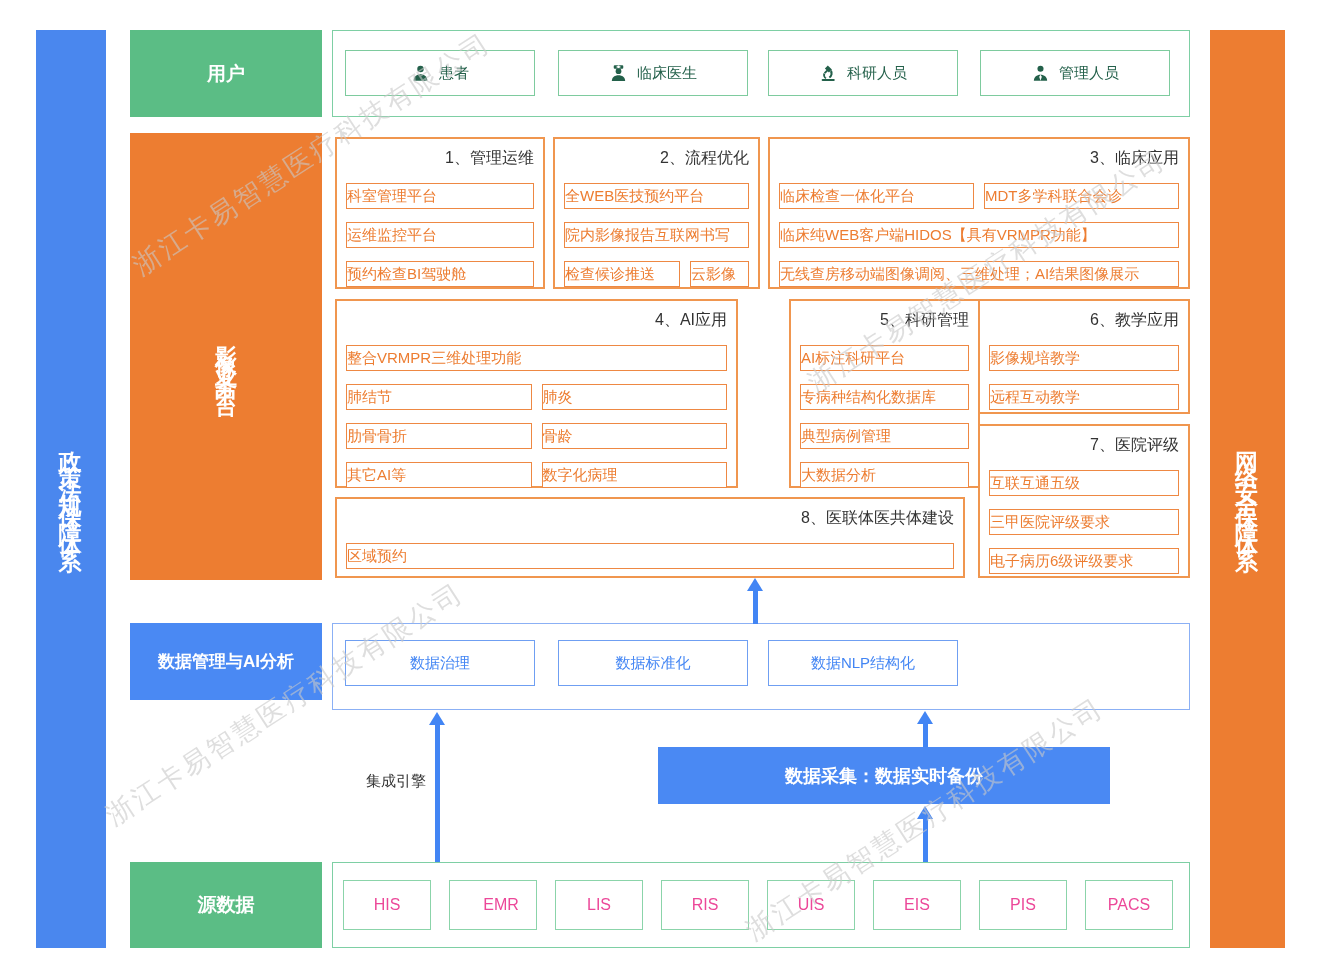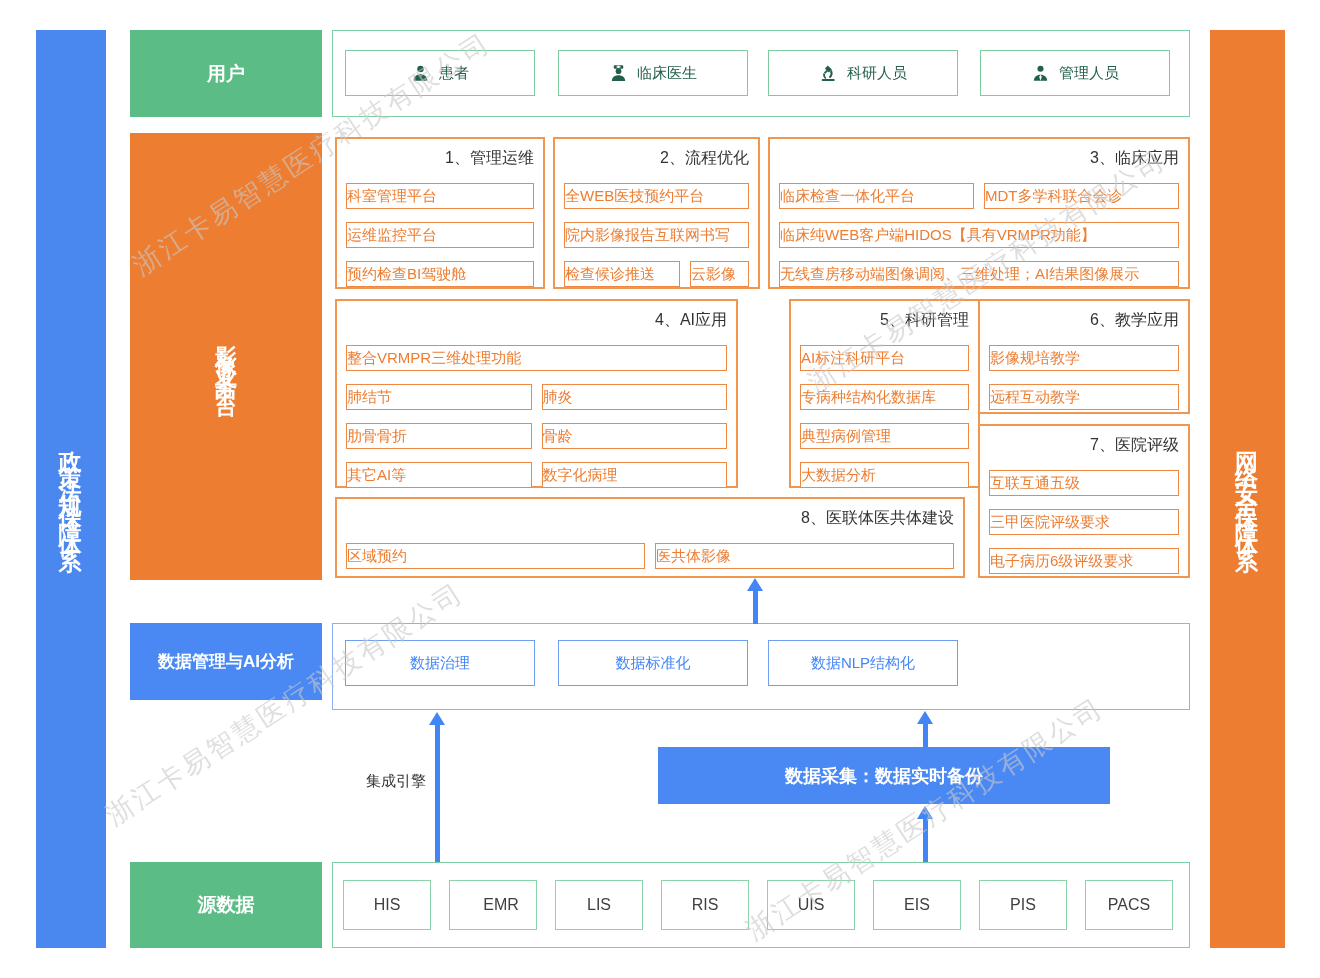--- a/index.html
+++ b/index.html
@@ -32,21 +32,21 @@
   
   .ubox{position:absolute;height:46px;box-sizing:border-box;border:1px solid #7ecb9e;
         display:flex;align-items:center;justify-content:center;gap:9px;
         color:#23604a;font-size:15px;background:#fff;}
   .ubox svg{width:19px;height:19px;fill:#23604a;flex:0 0 auto;}
   .dbox{position:absolute;height:46px;box-sizing:border-box;border:1px solid #6f9ff2;
         display:flex;align-items:center;justify-content:center;
         color:#4285f4;font-size:15px;background:#fff;}
   .sbox{position:absolute;top:880px;width:88px;height:50px;box-sizing:border-box;
         border:1px solid #8bd4aa;display:flex;align-items:center;justify-content:center;
-        color:#404040;font-size:16px;background:#fff;}
+        color:#ec4899;font-size:16px;background:#fff;}
 
   
   .sec{position:absolute;box-sizing:border-box;border:2px solid #f0964f;background:#fff;
        display:flex;flex-direction:column;gap:13px;padding:7px 9px 8px 9px;}
   .sec .hd{text-align:right;color:#333;font-size:16px;line-height:24px;flex:0 0 auto;}
   .oi{box-sizing:border-box;border:1.5px solid #ee8843;color:#ed7d31;font-size:15px;
       height:26px;line-height:23px;text-align:left;flex:0 0 auto;background:#fff;}
   .orow{display:flex;gap:10px;flex:0 0 auto;}
   .orow .oi{flex:1;}
   .orow .oi.w2{flex:2;}
@@ -185,21 +185,20 @@
     <div class="hd">7、医院评级</div>
     <div class="oi">互联互通五级</div>
     <div class="oi">三甲医院评级要求</div>
     <div class="oi">电子病历6级评级要求</div>
   </div>
 
   <div class="sec" style="left:335px;top:497px;width:630px;height:81px;">
     <div class="hd">8、医联体医共体建设</div>
     <div class="orow">
       <div class="oi">区域预约</div>
-      <div class="oi">医共体影像</div>
     </div>
   </div>
 
   <div class="rowlabel blue-bg" style="left:130px;top:623px;width:192px;height:77px;font-size:17px;">数据管理与AI分析</div>
   <div class="panel blue" style="left:332px;top:623px;width:858px;height:87px;"></div>
   <div class="dbox" style="left:345px;top:640px;width:190px;">数据治理</div>
   <div class="dbox" style="left:558px;top:640px;width:190px;">数据标准化</div>
   <div class="dbox" style="left:768px;top:640px;width:190px;">数据NLP结构化</div>
 
   <div class="arrow" style="left:747px;top:578px;">

